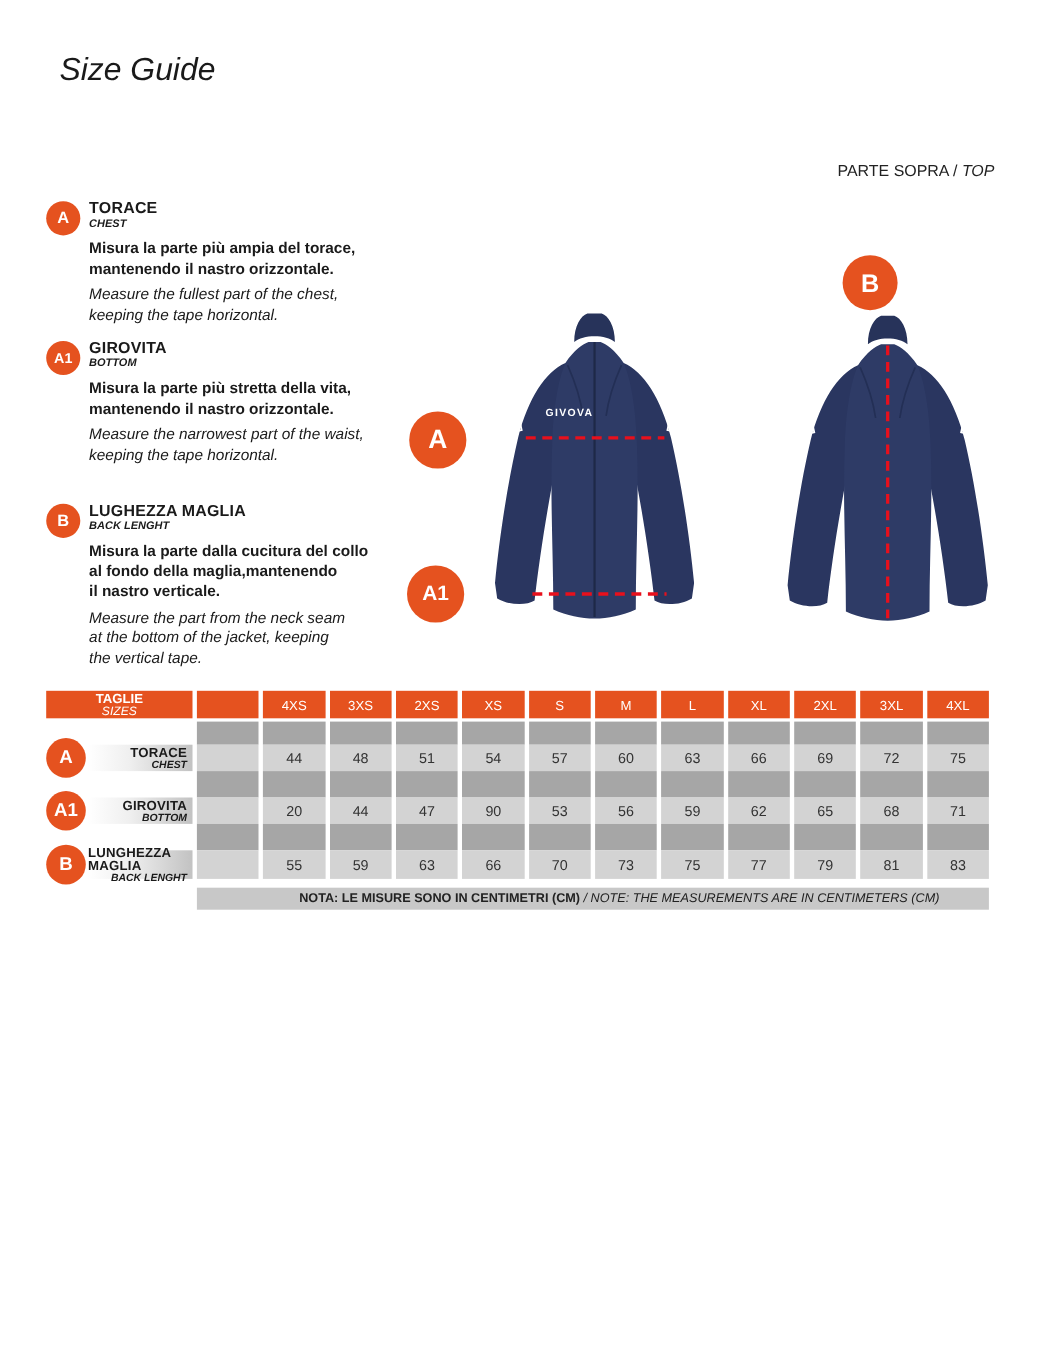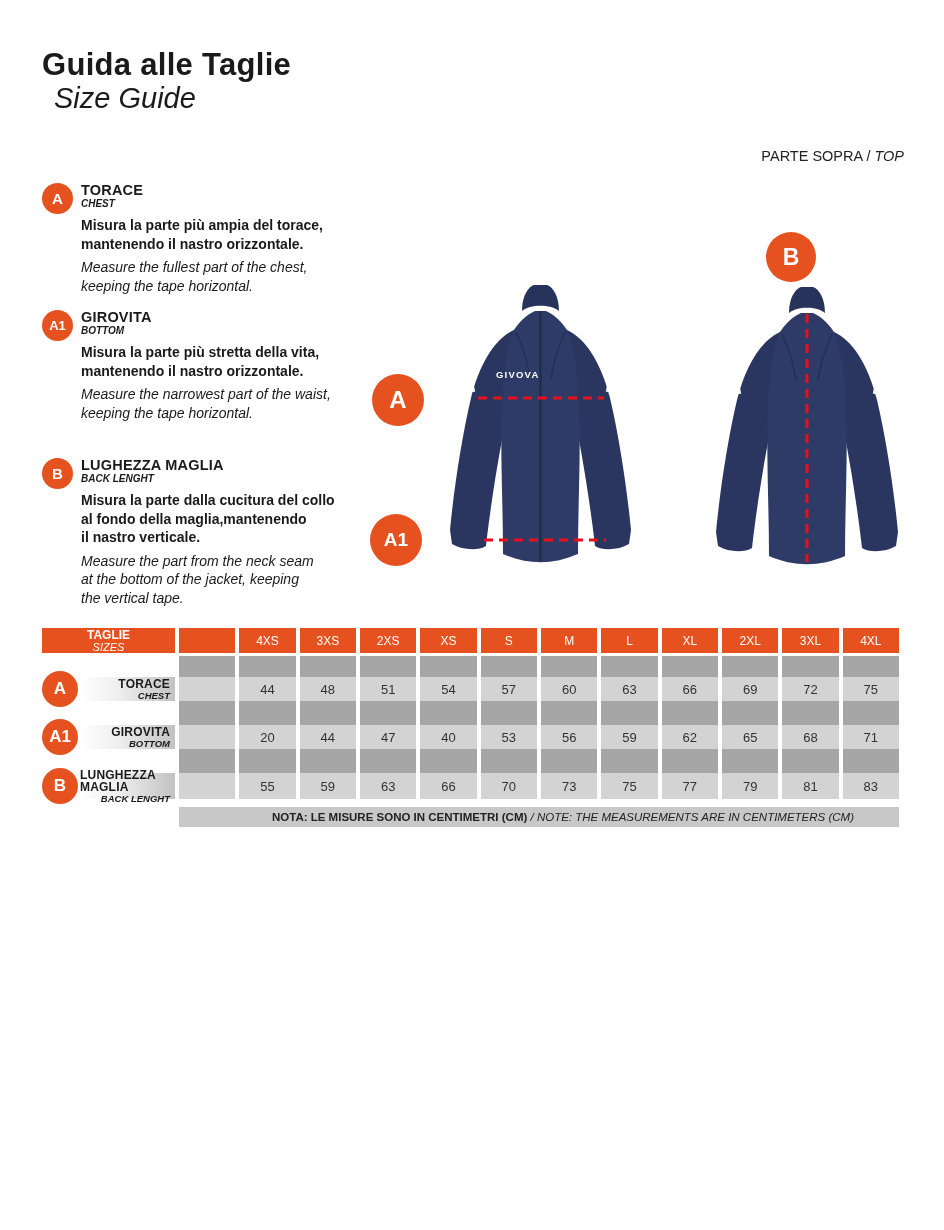--- a/index.html
+++ b/index.html
@@ -85,21 +85,20 @@
     justify-content:center;font-size:11.5px;color:#222;white-space:pre;padding-left:48px;}
   .nota-b{font-weight:bold;}
   .nota-i{font-style:italic;}
 </style>
 </head>
 <body>
 
 <div class="page">
 
   <div class="title-block">
-    <div class="title-it">Guida alle Taglie</div>
     <div class="title-en">Size Guide</div>
   </div>
 
   <div class="top-label"><span>PARTE SOPRA / </span><span class="it-part">TOP</span></div>
 
   <div class="section sec-a">
     <div class="sec-badge">A</div>
     <div class="sec-content">
       <div class="sec-title">TORACE</div>
       <div class="sec-sub">CHEST</div>
@@ -248,21 +247,21 @@
       <div class="tbadge">A1</div>
       <div class="labelbox">
         <div class="lbl-main">GIROVITA</div>
         <div class="lbl-sub">BOTTOM</div>
       </div>
     </div>
     <div class="cell light c2 r6"></div>
     <div class="cell light val c3 r6">20</div>
     <div class="cell light val c4 r6">44</div>
     <div class="cell light val c5 r6">47</div>
-    <div class="cell light val c6 r6">40</div>
+    <div class="cell light val c6 r6">90</div>
     <div class="cell light val c7 r6">53</div>
     <div class="cell light val c8 r6">56</div>
     <div class="cell light val c9 r6">59</div>
     <div class="cell light val c10 r6">62</div>
     <div class="cell light val c11 r6">65</div>
     <div class="cell light val c12 r6">68</div>
     <div class="cell light val c13 r6">71</div>
 
     <div class="cell dark c2 r7"></div>
     <div class="cell dark c3 r7"></div>

